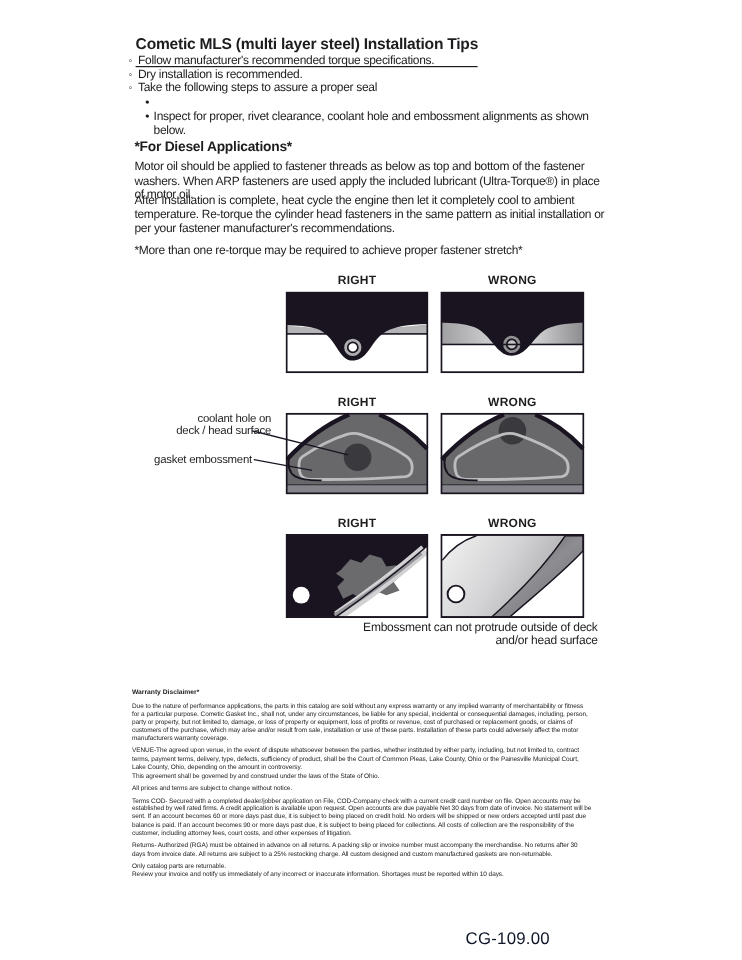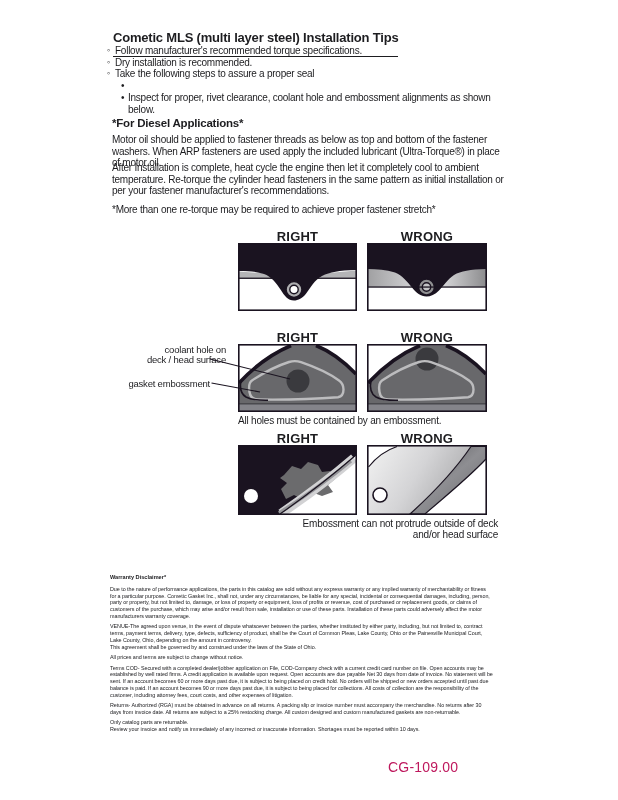--- a/index.html
+++ b/index.html
@@ -13,27 +13,27 @@
     font-size:13px;font-weight:bold;letter-spacing:-0.2px;
     border-bottom:1.5px solid #1d1d20;padding-bottom:11px;display:inline-block;
   }
   .bullets{font-size:10px;line-height:11.7px;letter-spacing:-0.25px;}
   .brow{display:flex;}
   .bmark{width:8px;flex:0 0 8px;font-size:9px;}
   .brow.sub{padding-left:14px;}
   .brow.sub .bmark{width:7px;flex:0 0 7px;font-size:10px;}
   .h2{font-size:11.5px;font-weight:bold;letter-spacing:-0.2px;}
   .body-p{font-size:10px;line-height:11.7px;letter-spacing:-0.25px;width:392px;}
-  .dg-head{font-size:13px;font-weight:bold;text-align:center;letter-spacing:0.2px;}
+  .dg-head{font-size:10px;font-weight:bold;text-align:center;letter-spacing:0.2px;}
   .caption{font-size:10px;letter-spacing:-0.2px;line-height:11px;white-space:pre-line;}
   .dlabel{font-size:9.5px;line-height:10px;letter-spacing:-0.2px;text-align:right;width:100px;}
   .legal{width:383px;color:#222225;}
   .legal h3{font-size:5.6px;margin:0 0 6px 0;letter-spacing:0;}
   .legal p{font-size:5.4px;line-height:6.7px;letter-spacing:-0.05px;margin:0 0 3.9px 0;white-space:pre-line;}
-  .footer-code{font-size:14px;letter-spacing:0.2px;color:#be185d;}
+  .footer-code{font-size:14px;letter-spacing:0.2px;color:#0f172a;margin-top:15px;}
   svg{display:block;}
   .overlay{pointer-events:none;z-index:5;}
 </style>
 </head>
 <body>
 
 <div class="page">
 
   <div class="abs" style="left:113px;top:28px;">
     <span class="title">Cometic MLS (multi layer steel) Installation Tips</span>
@@ -130,21 +130,20 @@
     <path d="M12.5,48 C11.5,42 12,38.5 15,36.5 C27,28.5 41,21.5 52,18 C56,16.8 60,16.8 64,18.2 C78,23 93,30 102,36.5 C105,38.7 106.5,42 106.5,45.5 C106.5,49.5 105,52.5 101,53.2 C75,55.2 41,55.8 21,55.5 C15,55.4 13.2,52.5 12.5,48 Z" fill="none" stroke="#bcbcbe" stroke-width="2.4"></path>
     <path d="M4,36 C2.5,44 4,50 9,53 C14,55.8 21,56.5 31,56.3" fill="none" stroke="#1a1320" stroke-width="1.6"></path>
     <rect x="0.8" y="0.8" width="118.4" height="66.4" fill="none" stroke="#1a1320" stroke-width="1.6"></rect>
   </svg>
 
   <svg class="abs overlay" style="left:205px;top:352px;" width="110" height="48" viewBox="0 0 110 48">
     <line x1="5" y1="7" x2="85" y2="27" stroke="#1a1320" stroke-width="1.1"></line>
     <line x1="6.5" y1="31" x2="55" y2="40" stroke="#1a1320" stroke-width="1.1"></line>
   </svg>
 
-  <div class="abs caption" style="left:238px;top:415px;width:280px;">All holes must be contained by an embossment.</div>
 
   <div class="abs dg-head" style="left:238px;top:431px;width:119px;">RIGHT</div>
   <div class="abs dg-head" style="left:367px;top:431px;width:120px;">WRONG</div>
 
   <svg class="abs" style="left:238px;top:445px;" width="119" height="70" viewBox="0 0 119 70">
     <rect x="0" y="0" width="119" height="70" fill="#ffffff"></rect>
     <path d="M1,1 H118 V10 C95,30 72,48 42,69 L1,69 Z" fill="#1a1320"></path>
     <polygon points="46,30 54,21 63,24 70,17 80,20 84,27 92,26 97,34 90,40 95,47 84,51 76,48 66,55 56,50 48,54 43,44 49,38 42,33" fill="#6b6b6d"></polygon>
     <path d="M116,13 C94,32 70,50 43,68.5" fill="none" stroke="#d2d2d4" stroke-width="9"></path>
     <path d="M113,16 C91,34 68,51 41,68" fill="none" stroke="#96969a" stroke-width="3.5"></path>

